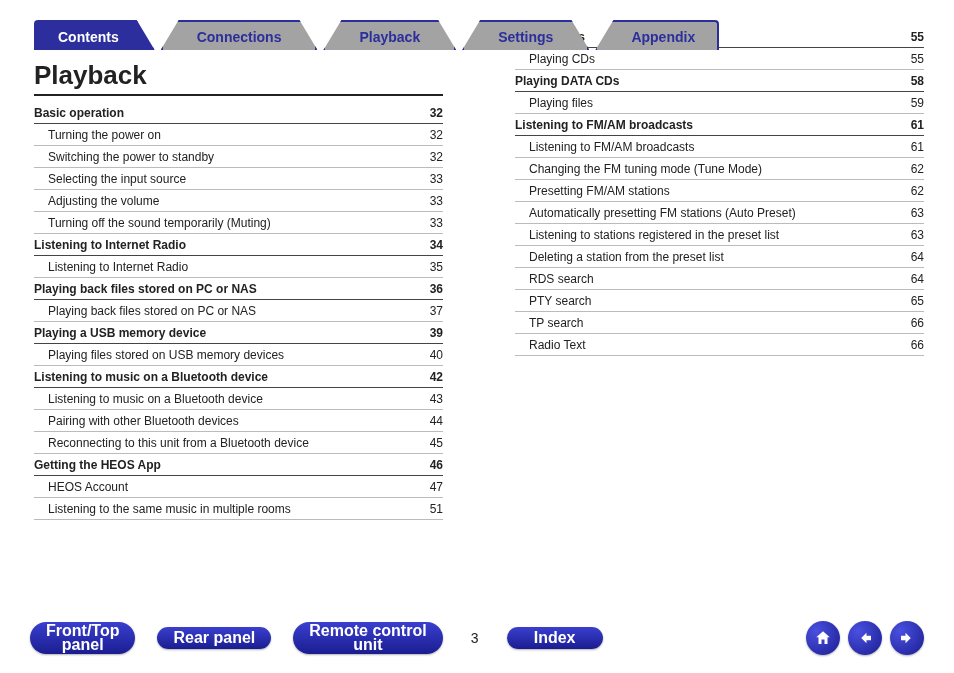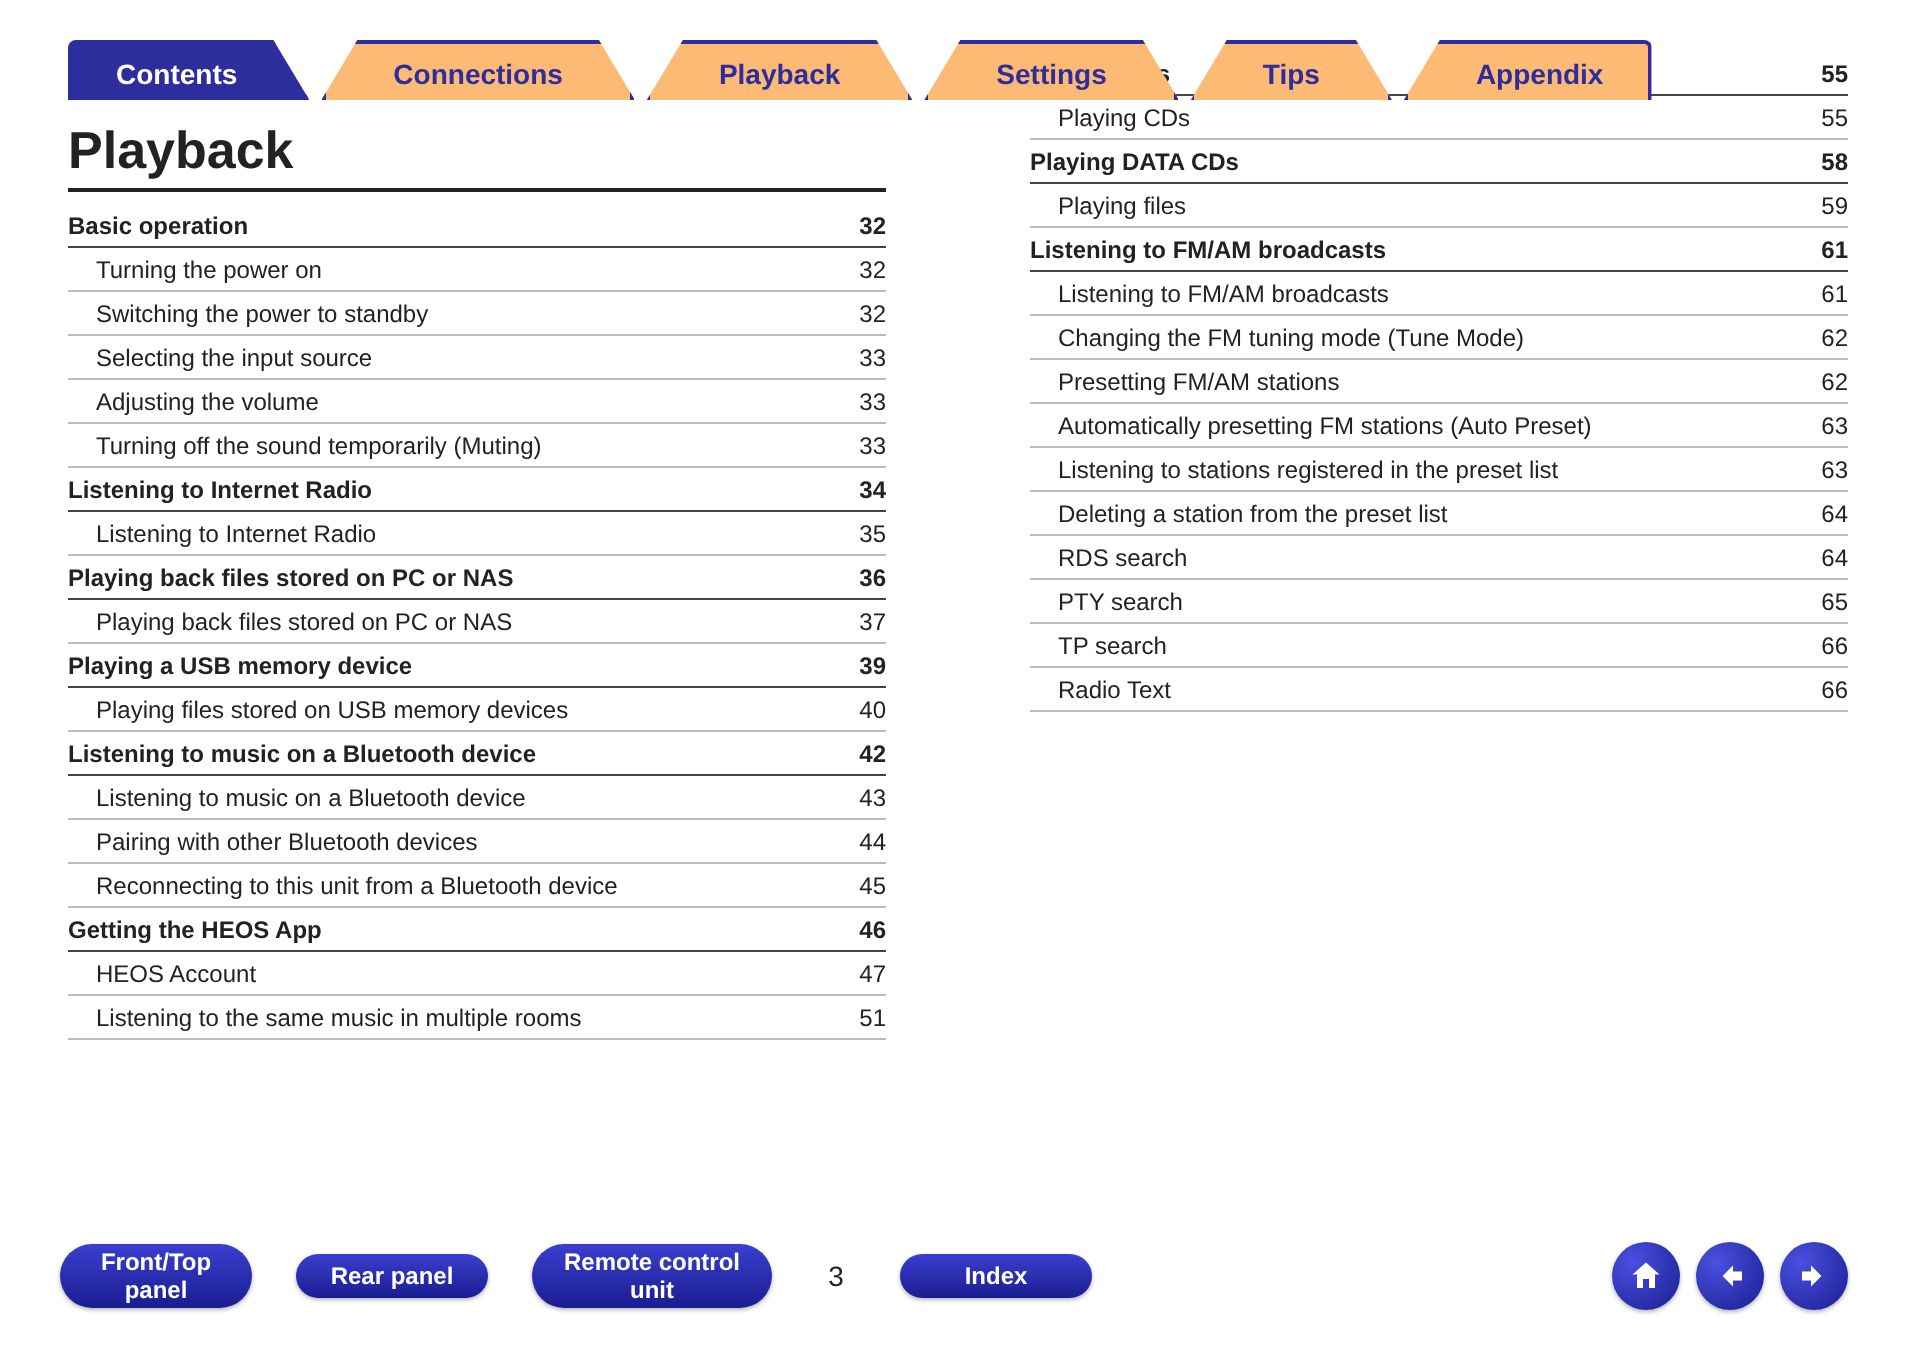--- a/index.html
+++ b/index.html
@@ -25,21 +25,21 @@
     align-items: flex-end;
   }
   .tab {
     position: relative;
     height: 30px;
     line-height: 30px;
     font-size: 14px;
     font-weight: bold;
     color: #2b2e9c;
     text-align: center;
-    background: #fdba74;
+    background: #a3a3a3;
     border: 2px solid #2b2e9c;
     border-bottom: none;
     padding: 0 22px;
     margin-right: -10px;
     cursor: pointer;
   }
   .tab.active {
     background: #2b2e9c;
     color: #fff;
   }
@@ -98,21 +98,21 @@
     left: 30px;
     right: 30px;
     bottom: 18px;
     display: flex;
     align-items: center;
     gap: 22px;
   }
   .pill {
     background: linear-gradient(#3a3fcf, #1a1d90);
     color: #fff;
-    font-size: 12px;
+    font-size: 16px;
     font-weight: bold;
     text-align: center;
     border-radius: 16px;
     padding: 4px 16px;
     min-width: 96px;
     line-height: 14px;
     cursor: pointer;
     box-shadow: 0 1px 2px rgba(0,0,0,0.3);
   }
   .pill.tall { padding: 2px 16px; }
@@ -142,21 +142,20 @@
 </style>
 </head>
 <body>
 
 <div class="page">
   <div class="tabs">
       <div class="tab active">Contents</div>
       <div class="tab">Connections</div>
       <div class="tab">Playback</div>
       <div class="tab">Settings</div>
-      <div class="tab">Tips</div>
       <div class="tab">Appendix</div>
     </div>
 
   <div class="columns">
     <div class="col">
       <div class="heading">Playback</div>
       <div id="col-left">
           <div class="section-row">
             <span>Basic operation</span>
             <span>32</span>

